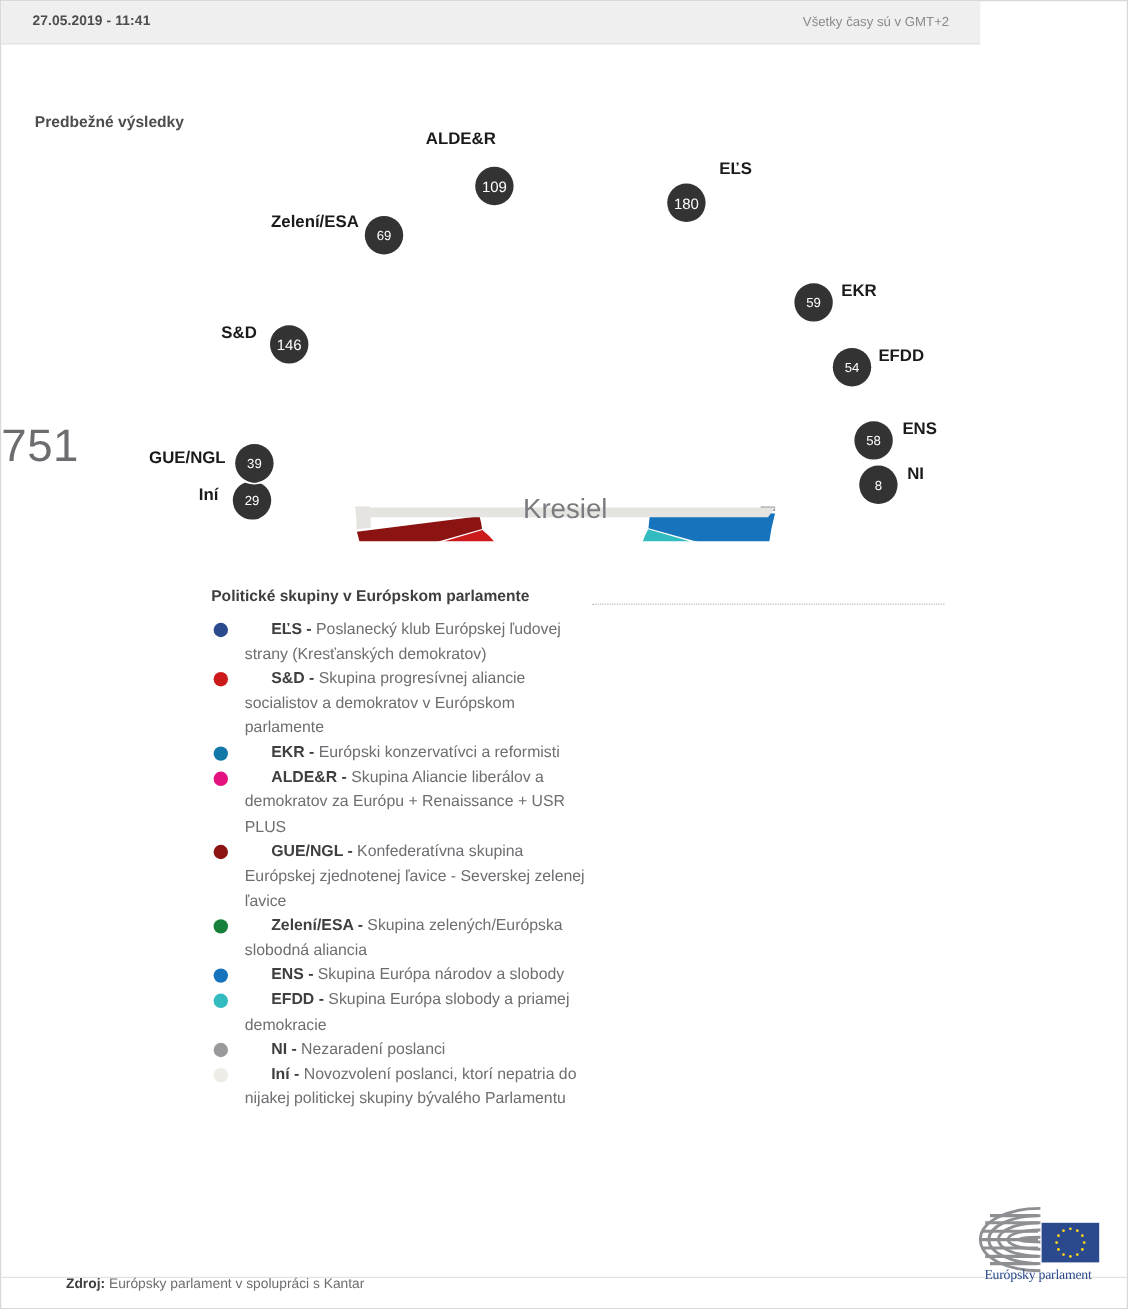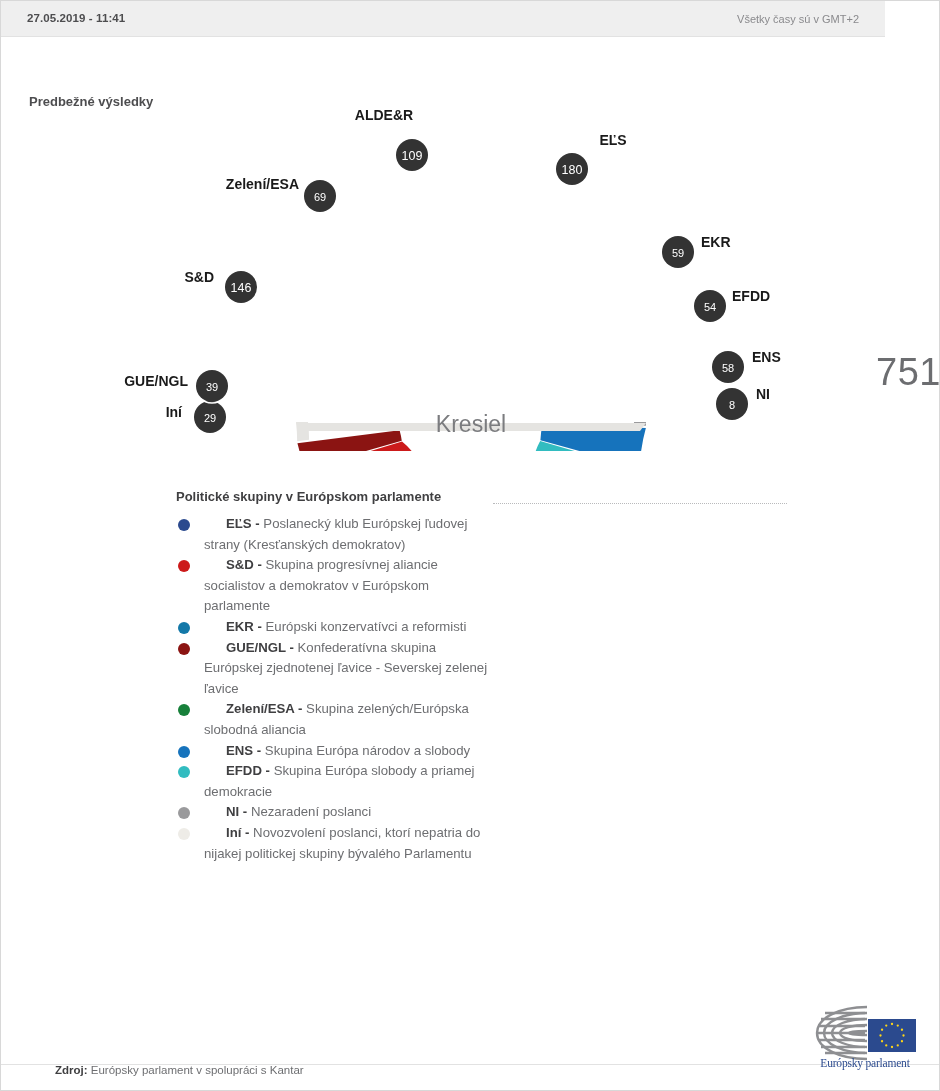--- a/index.html
+++ b/index.html
@@ -18,21 +18,21 @@
     background: #ffffff;
     overflow: hidden;
     border: 1px solid #d8d8d8;
     box-sizing: border-box;
   }
 
   
   .topbar {
     position: absolute;
     left: 0; top: 0;
-    width: 884px;
+    width: 816px;
     height: 36px;
     background: #efefef;
     border-bottom: 1px solid #e2e2e2;
     box-sizing: border-box;
   }
   .topbar .stamp {
     position: absolute;
     left: 26px; top: 11px;
     font-size: 11.5px;
     font-weight: bold;
@@ -69,21 +69,21 @@
     left: 0; top: 105px;
     width: 940px;
     height: 345px;
   }
   .chart-svg { display: block; }
 
   .center-total {
     position: absolute;
     left: 0; top: 245px;
     width: 940px;
-    text-align: right;
+    text-align: left;
     font-size: 38px;
     color: #6c6d70;
     letter-spacing: .5px;
   }
   .center-label {
     position: absolute;
     left: 0; top: 305px;
     width: 940px;
     text-align: center;
     font-size: 23px;
@@ -276,20 +276,21 @@
     <div class="center-total">751</div>
     <div class="center-label">Kresiel</div>
   </div>
 
   <div class="legend">
     <div class="legend-title">Politické skupiny v Európskom parlamente</div>
     <div class="legend-list" id="legend-list">
         <div class="legend-item"><span class="dot" style="background: rgb(43, 74, 142);"></span><span class="abbr">EĽS -</span><span> Poslanecký klub Európskej ľudovej strany (Kresťanských demokratov)</span></div>
         <div class="legend-item"><span class="dot" style="background: rgb(204, 26, 26);"></span><span class="abbr">S&amp;D -</span><span> Skupina progresívnej aliancie socialistov a demokratov v Európskom parlamente</span></div>
         <div class="legend-item"><span class="dot" style="background: rgb(19, 120, 168);"></span><span class="abbr">EKR -</span><span> Európski konzervatívci a reformisti</span></div>
+        <div class="legend-item"><span class="dot" style="background: rgb(229, 17, 127);"></span><span class="abbr">ALDE&amp;R -</span><span> Skupina Aliancie liberálov a demokratov za Európu + Renaissance + USR PLUS</span></div>
         <div class="legend-item"><span class="dot" style="background: rgb(139, 20, 18);"></span><span class="abbr">GUE/NGL -</span><span> Konfederatívna skupina Európskej zjednotenej ľavice - Severskej zelenej ľavice</span></div>
         <div class="legend-item"><span class="dot" style="background: rgb(23, 128, 58);"></span><span class="abbr">Zelení/ESA -</span><span> Skupina zelených/Európska slobodná aliancia</span></div>
         <div class="legend-item"><span class="dot" style="background: rgb(22, 115, 188);"></span><span class="abbr">ENS -</span><span> Skupina Európa národov a slobody</span></div>
         <div class="legend-item"><span class="dot" style="background: rgb(50, 188, 192);"></span><span class="abbr">EFDD -</span><span> Skupina Európa slobody a priamej demokracie</span></div>
         <div class="legend-item"><span class="dot" style="background: rgb(154, 154, 156);"></span><span class="abbr">NI -</span><span> Nezaradení poslanci</span></div>
         <div class="legend-item"><span class="dot" style="background: rgb(238, 236, 231);"></span><span class="abbr">Iní -</span><span> Novozvolení poslanci, ktorí nepatria do nijakej politickej skupiny bývalého Parlamentu</span></div>
       </div>
   </div>
 
   <div class="notes">

